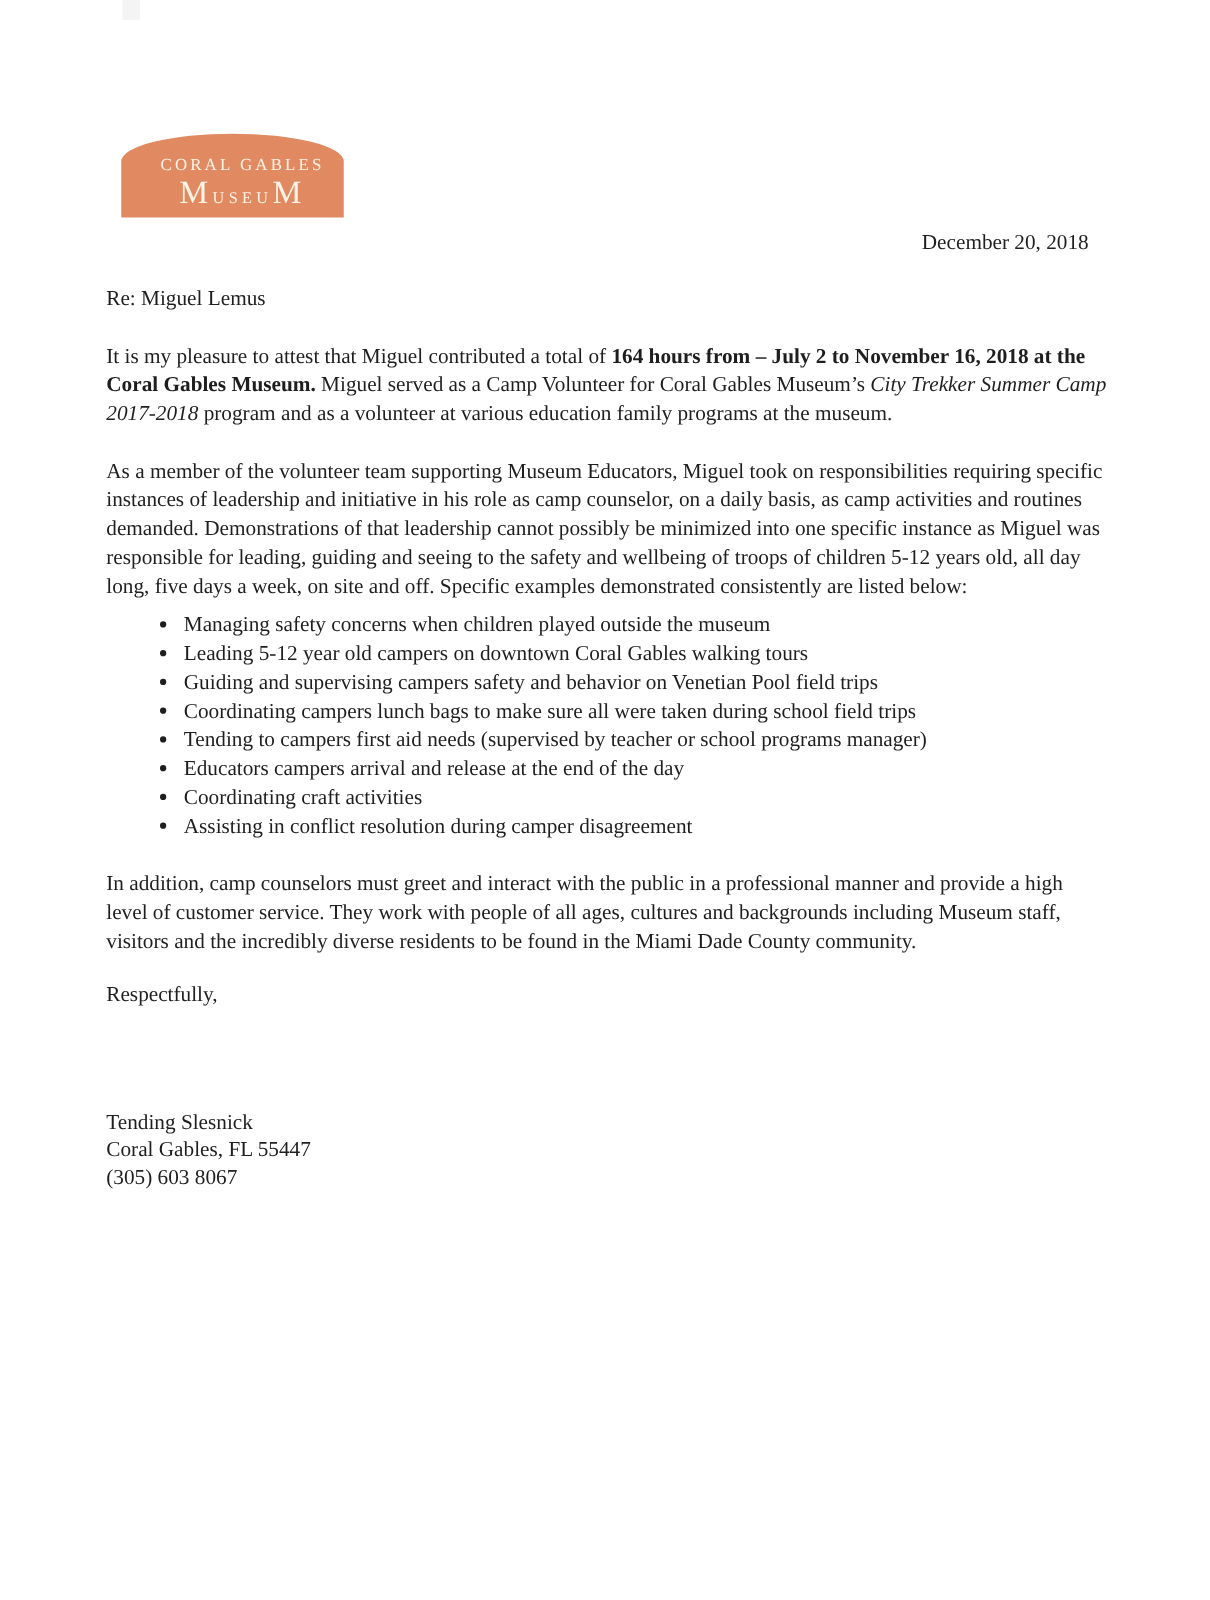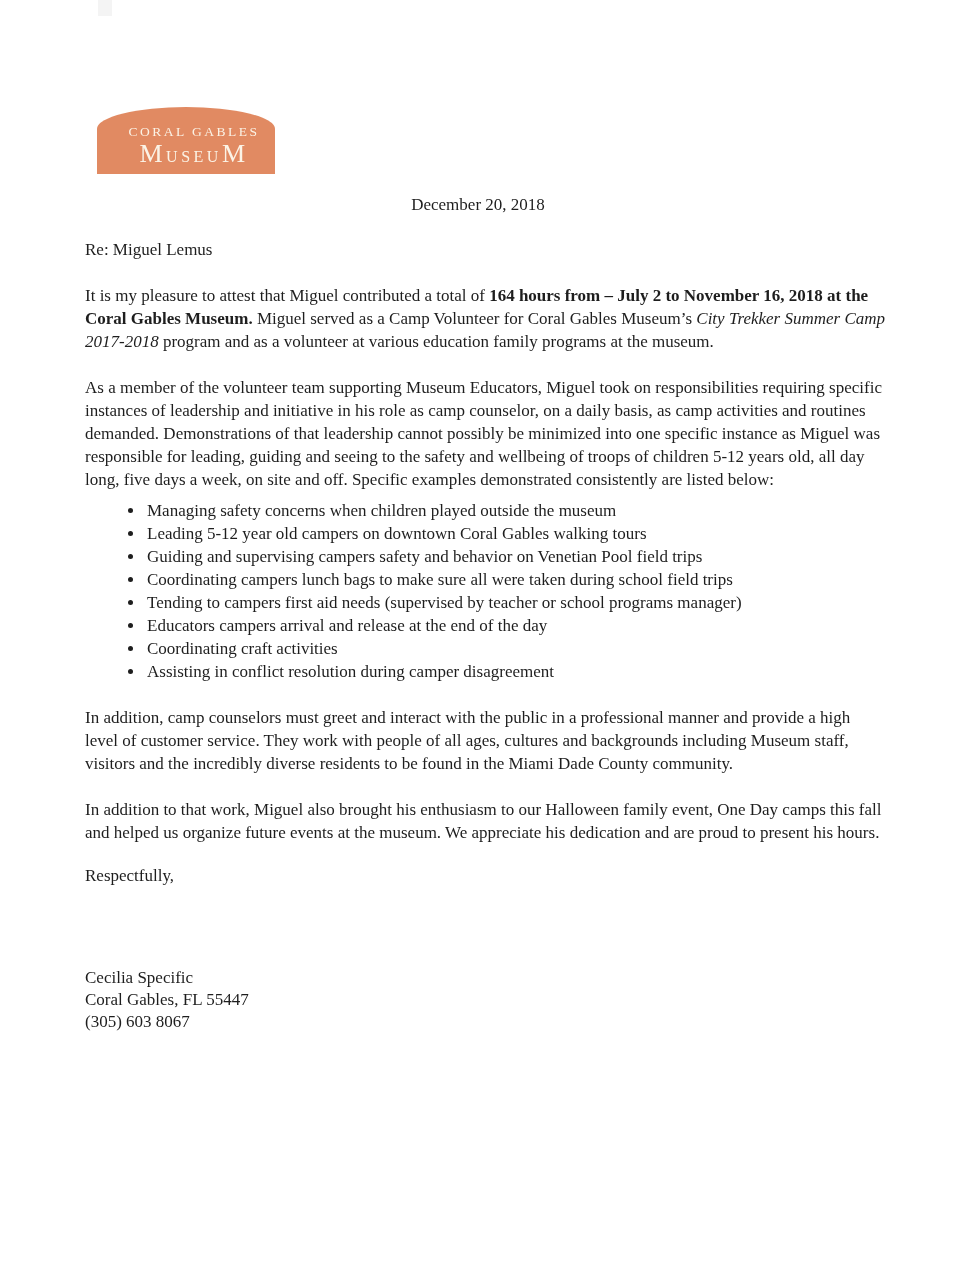--- a/index.html
+++ b/index.html
@@ -36,25 +36,25 @@
     letter-spacing: 2.5px;
     font-family: "Liberation Serif", serif;
   }
   .logo-line2 {
     line-height: 28px;
     letter-spacing: 3.5px;
     margin-top: 1px;
     white-space: nowrap;
   }
   .logo-line2 .big { font-size: 26px; }
-  .logo-line2 .mid { font-size: 16px; text-align: center; }
+  .logo-line2 .mid { font-size: 13px; text-align: center; }
   
   .date {
-    text-align: center;
-    margin-top: 19px;
+    text-align: right;
+    margin-top: 8px;
     padding-right: 14px;
   }
   .re { margin: 22px 0 0 0; }
   .para { margin: 23px 0 0 0; }
   .b { font-weight: bold; }
   .i { font-style: italic; }
   .bullets {
     margin: 8px 0 0 0;
     padding-left: 60px;
     list-style: disc;
@@ -101,22 +101,21 @@
     <li>Guiding and supervising campers safety and behavior on Venetian Pool field trips</li>
     <li>Coordinating campers lunch bags to make sure all were taken during school field trips</li>
     <li>Tending to campers first aid needs (supervised by teacher or school programs manager)</li>
     <li>Educators campers arrival and release at the end of the day</li>
     <li>Coordinating craft activities</li>
     <li>Assisting in conflict resolution during camper disagreement</li>
   </ul>
 
   <p class="para">In addition, camp counselors must greet and interact with the public in a professional manner and provide a high level of customer service.  They work with people of all ages, cultures and backgrounds including Museum staff, visitors and the incredibly diverse residents to be found in the Miami Dade County community.</p>
 
-  <p class="para">In addition to that work, Miguel also brought his enthusiasm to our Halloween family event, One Day camps this fall and helped us organize future events at the museum. We appreciate his dedication and are proud to present his hours.</p>
 
   <p class="closing">Respectfully,</p>
 
   <div class="signature">
-    <div class="sig-line">Cecilia Specific</div>
+    <div class="sig-line">Tending Slesnick</div>
     <div class="sig-line">Coral Gables, FL 55447</div>
     <div class="sig-line">(305) 603 8067</div>
   </div>
 </div>
 
 </body></html>

